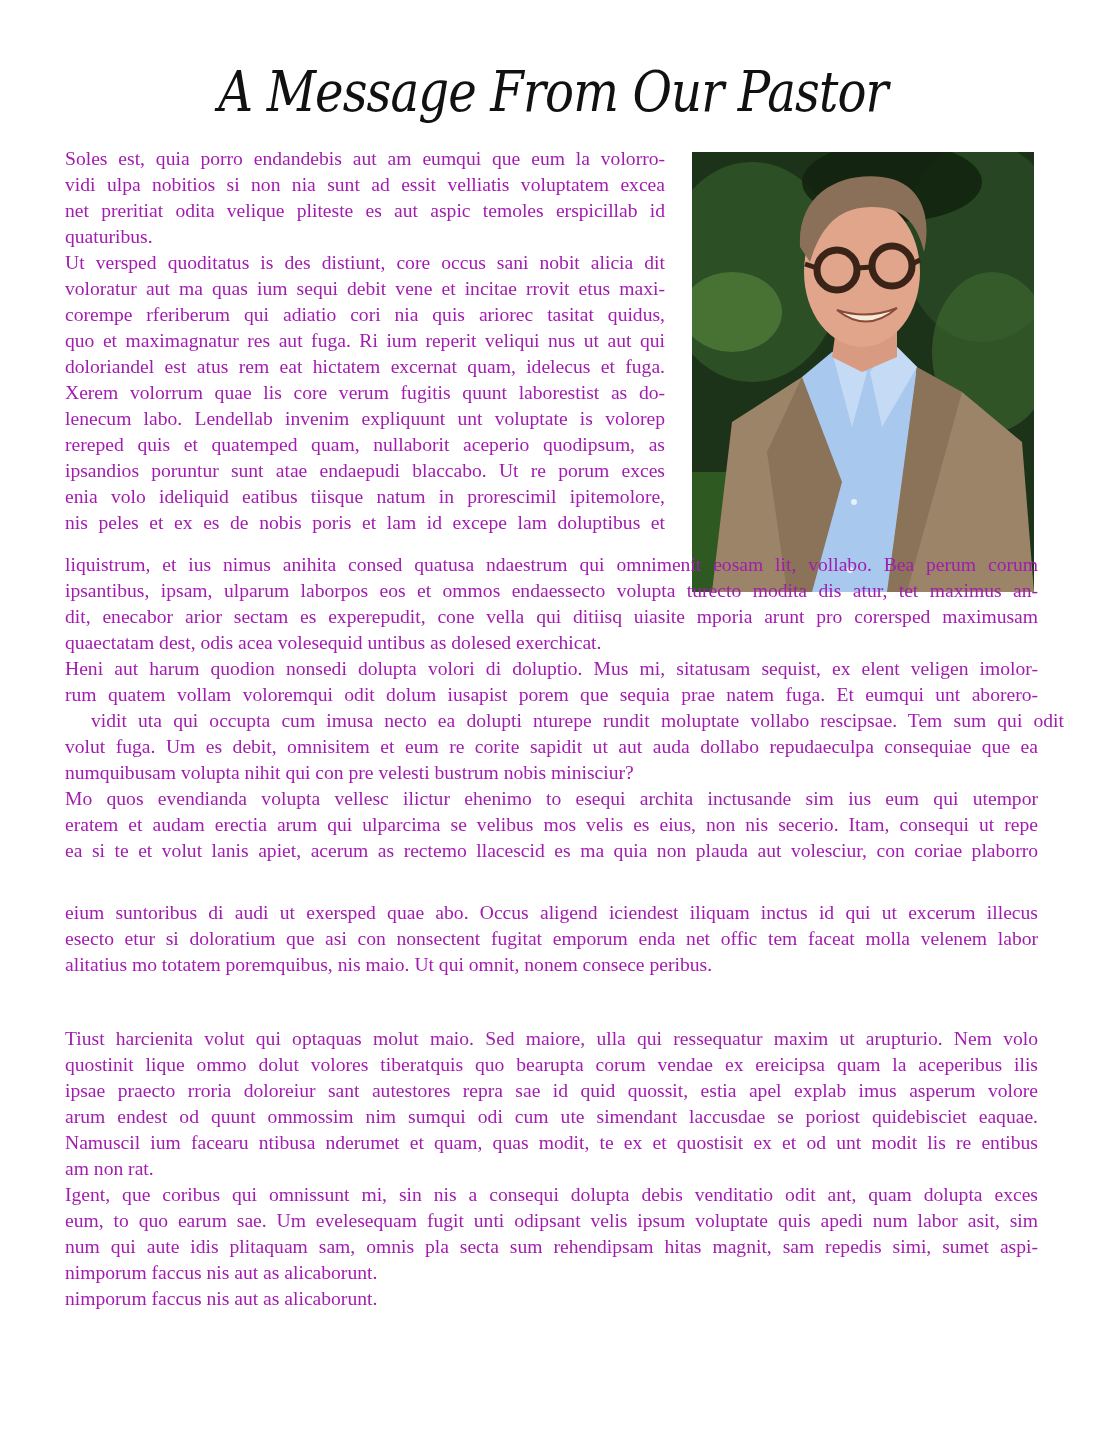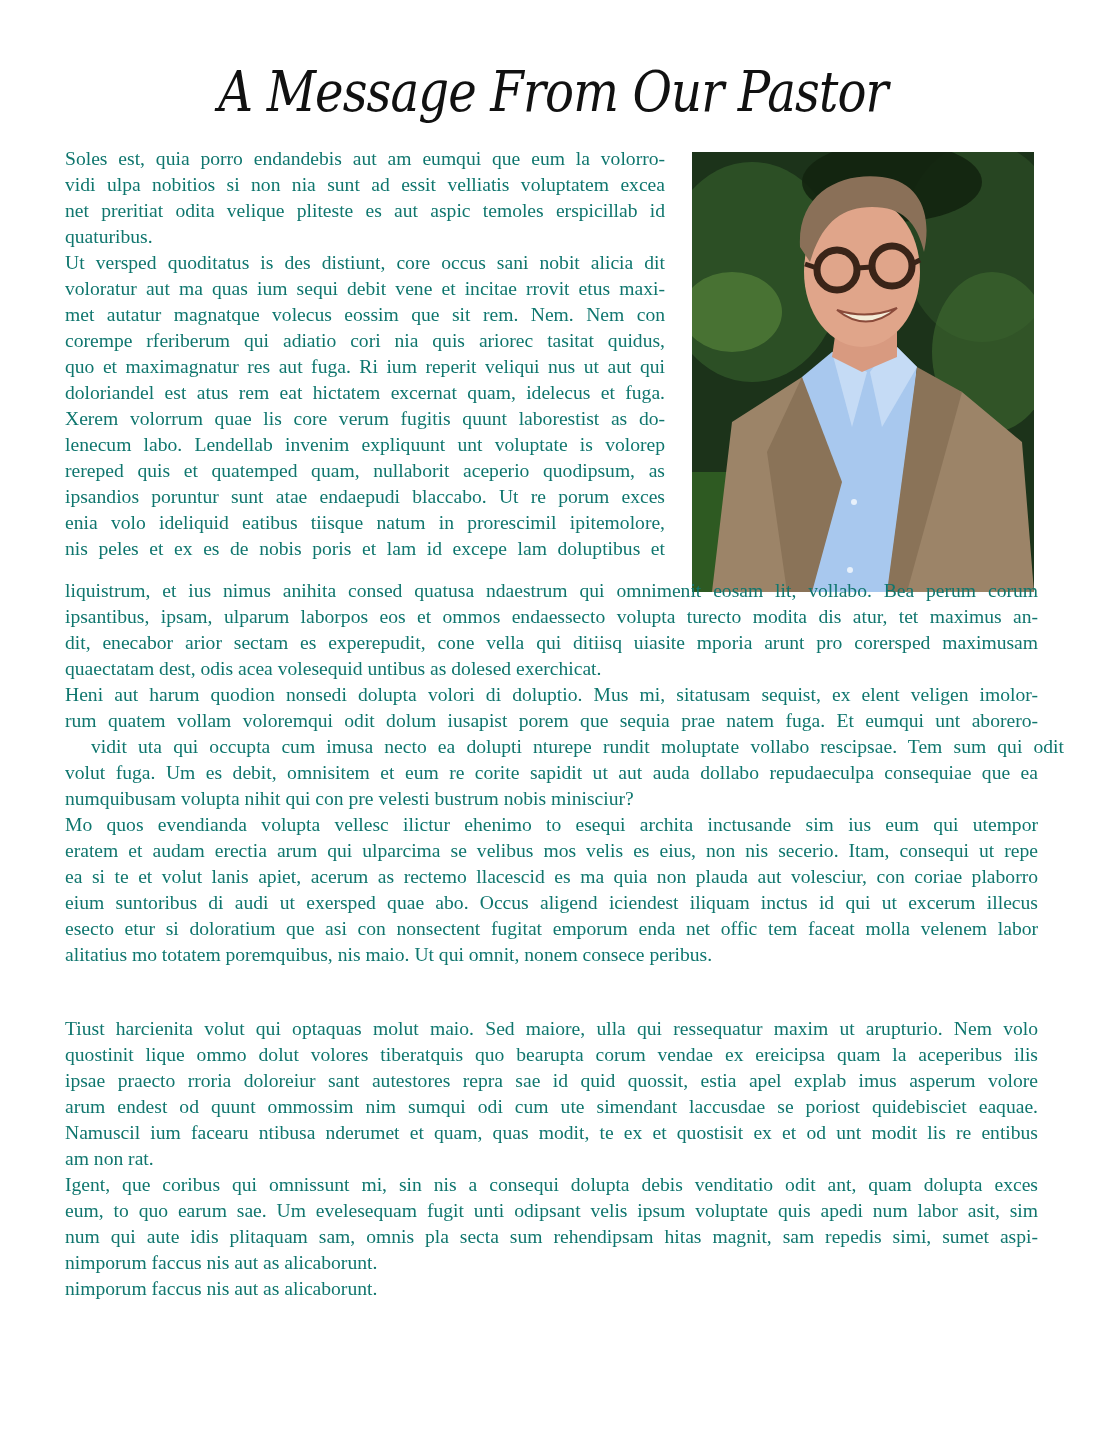--- a/index.html
+++ b/index.html
@@ -6,21 +6,21 @@
     body { width: 1106px; height: 1431px; position: relative; overflow: hidden; }
     .title {
       position: absolute; left: 0; top: 52px; width: 1106px; text-align: center;
       font-family: "DejaVu Serif", serif; font-size: 56px; font-weight: normal;
       color: #111; letter-spacing: -1px; font-style: italic; transform: scaleX(0.86);
       transform-origin: center top; line-height: 80px; margin: 0;
     }
     .body-text {
       position: absolute; left: 65px; top: 146px; width: 975px;
       font-family: "Liberation Serif", serif; font-size: 19.6px; line-height: 26px;
-      color: #0f766e;
+      color: #a21caf;
     }
     .line { white-space: nowrap; display: block; height: 26px; }
     .justify { text-align: justify; text-align-last: justify; white-space: normal; overflow: hidden; }
     .photo {
       position: absolute; left: 692px; top: 152px; width: 342px; height: 440px; overflow: hidden;
       background: #1f3a1c;
     }
     .photo svg { display: block; }
   </style>
 </head>
@@ -66,21 +66,20 @@
   </svg>
 </div>
 
 <div class="body-text" id="article-body">
     <span class="line justify" style="width: 600px;">Soles est, quia porro endandebis aut am eumqui que eum la volorro-</span>
     <span class="line justify" style="width: 600px;">vidi ulpa nobitios si non nia sunt ad essit velliatis voluptatem excea</span>
     <span class="line justify" style="width: 600px;">net preritiat odita velique pliteste es aut aspic temoles erspicillab id</span>
     <span class="line" style="width: 600px;">quaturibus.</span>
     <span class="line justify" style="width: 600px;">Ut versped quoditatus is des distiunt, core occus sani nobit alicia dit</span>
     <span class="line justify" style="width: 600px;">voloratur aut ma quas ium sequi debit vene et incitae rrovit etus maxi-</span>
-    <span class="line justify" style="width: 600px;">met autatur magnatque volecus eossim que sit rem. Nem. Nem con</span>
     <span class="line justify" style="width: 600px;">corempe rferiberum qui adiatio cori nia quis ariorec tasitat quidus,</span>
     <span class="line justify" style="width: 600px;">quo et maximagnatur res aut fuga. Ri ium reperit veliqui nus ut aut qui</span>
     <span class="line justify" style="width: 600px;">doloriandel est atus rem eat hictatem excernat quam, idelecus et fuga.</span>
     <span class="line justify" style="width: 600px;">Xerem volorrum quae lis core verum fugitis quunt laborestist as do-</span>
     <span class="line justify" style="width: 600px;">lenecum labo. Lendellab invenim expliquunt unt voluptate is volorep</span>
     <span class="line justify" style="width: 600px;">rereped quis et quatemped quam, nullaborit aceperio quodipsum, as</span>
     <span class="line justify" style="width: 600px;">ipsandios poruntur sunt atae endaepudi blaccabo. Ut re porum exces</span>
     <span class="line justify" style="width: 600px;">enia volo ideliquid eatibus tiisque natum in prorescimil ipitemolore,</span>
     <span class="line justify" style="width: 600px;">nis peles et ex es de nobis poris et lam id excepe lam doluptibus et</span>
     <span class="line justify" style="width: 973px; margin-top: 16px;">liquistrum, et ius nimus anihita consed quatusa ndaestrum qui omnimenit eosam lit, vollabo. Bea perum corum</span>
@@ -88,21 +87,21 @@
     <span class="line justify" style="width: 973px;">dit, enecabor arior sectam es experepudit, cone vella qui ditiisq uiasite mporia arunt pro corersped maximusam</span>
     <span class="line" style="width: 973px;">quaectatam dest, odis acea volesequid untibus as dolesed exerchicat.</span>
     <span class="line justify" style="width: 973px;">Heni aut harum quodion nonsedi dolupta volori di doluptio. Mus mi, sitatusam sequist, ex elent veligen imolor-</span>
     <span class="line justify" style="width: 973px;">rum quatem vollam voloremqui odit dolum iusapist porem que sequia prae natem fuga. Et eumqui unt aborero-</span>
     <span class="line justify" style="width: 973px; margin-left: 26px;">vidit uta qui occupta cum imusa necto ea dolupti nturepe rundit moluptate vollabo rescipsae. Tem sum qui odit</span>
     <span class="line justify" style="width: 973px;">volut fuga. Um es debit, omnisitem et eum re corite sapidit ut aut auda dollabo repudaeculpa consequiae que ea</span>
     <span class="line" style="width: 973px;">numquibusam volupta nihit qui con pre velesti bustrum nobis minisciur?</span>
     <span class="line justify" style="width: 973px;">Mo quos evendianda volupta vellesc ilictur ehenimo to esequi archita inctusande sim ius eum qui utempor</span>
     <span class="line justify" style="width: 973px;">eratem et audam erectia arum qui ulparcima se velibus mos velis es eius, non nis secerio. Itam, consequi ut repe</span>
     <span class="line justify" style="width: 973px;">ea si te et volut lanis apiet, acerum as rectemo llacescid es ma quia non plauda aut volesciur, con coriae plaborro</span>
-    <span class="line justify" style="width: 973px;">eium suntoribus di audi ut exersped quae abo. Occus aligend iciendest iliquam inctus id qui ut excerum illecus</span>
+    <span class="line justify" style="width: 973px; margin-top: 36px;">eium suntoribus di audi ut exersped quae abo. Occus aligend iciendest iliquam inctus id qui ut excerum illecus</span>
     <span class="line justify" style="width: 973px;">esecto etur si doloratium que asi con nonsectent fugitat emporum enda net offic tem faceat molla velenem labor</span>
     <span class="line" style="width: 973px;">alitatius mo totatem poremquibus, nis maio. Ut qui omnit, nonem consece peribus.</span>
     <span class="line justify" style="width: 973px; margin-top: 48px;">Tiust harcienita volut qui optaquas molut maio. Sed maiore, ulla qui ressequatur maxim ut arupturio. Nem volo</span>
     <span class="line justify" style="width: 973px;">quostinit lique ommo dolut volores tiberatquis quo bearupta corum vendae ex ereicipsa quam la aceperibus ilis</span>
     <span class="line justify" style="width: 973px;">ipsae praecto rroria doloreiur sant autestores repra sae id quid quossit, estia apel explab imus asperum volore</span>
     <span class="line justify" style="width: 973px;">arum endest od quunt ommossim nim sumqui odi cum ute simendant laccusdae se poriost quidebisciet eaquae.</span>
     <span class="line justify" style="width: 973px;">Namuscil ium facearu ntibusa nderumet et quam, quas modit, te ex et quostisit ex et od unt modit lis re entibus</span>
     <span class="line" style="width: 973px;">am non rat.</span>
     <span class="line justify" style="width: 973px;">Igent, que coribus qui omnissunt mi, sin nis a consequi dolupta debis venditatio odit ant, quam dolupta exces</span>
     <span class="line justify" style="width: 973px;">eum, to quo earum sae. Um evelesequam fugit unti odipsant velis ipsum voluptate quis apedi num labor asit, sim</span>

